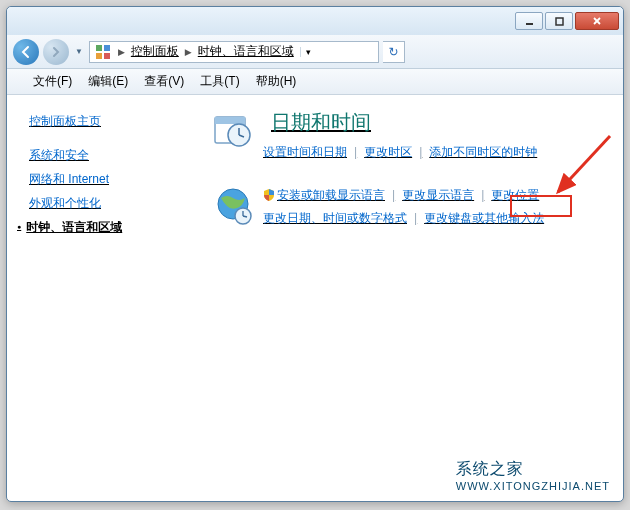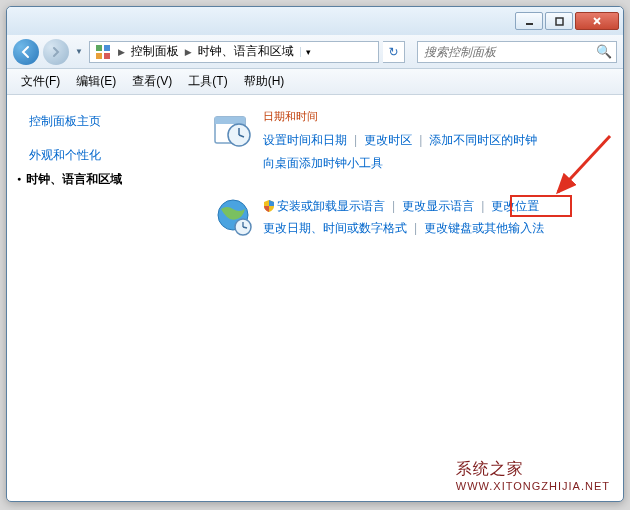--- a/index.html
+++ b/index.html
@@ -9,45 +9,45 @@
 .win-btn { width: 28px; height: 18px; margin-left: 2px; border: 1px solid #8ba6c1; border-radius: 2px; display: flex; align-items: center; justify-content: center; font-size: 10px; background: linear-gradient(to bottom, #f7fbff, #dce9f5); cursor: default; }
 .win-close { width: 44px; background: linear-gradient(to bottom, #e67a6a, #c94b36); border-color: #a03a2a; color: #fff; }
 .navbar { height: 34px; background: linear-gradient(to bottom, #f4f8fc, #e4edf6); border-bottom: 1px solid #c0cfdc; display: flex; align-items: center; padding: 0 6px; gap: 4px; }
 .nav-back, .nav-fwd { width: 26px; height: 26px; border-radius: 50%; display: flex; align-items: center; justify-content: center; font-size: 13px; color: #fff; }
 .nav-back { background: radial-gradient(circle at 30% 30%, #6fb8e8, #2a78bb); }
 .nav-fwd { background: radial-gradient(circle at 30% 30%, #d6e5f1, #9bb8d0); color: #6a7f91; }
 .chev { font-size: 8px; color: #4a6b88; padding: 0 2px; }
 .breadcrumb { flex: 0 0 auto; height: 22px; border: 1px solid #a6b9cb; background: #fff; display: flex; align-items: center; font-size: 12px; padding: 0 2px; min-width: 290px; }
 .bc-icon { width: 16px; height: 16px; margin: 0 3px; display: inline-flex; align-items: center; justify-content: center; }
 .bc-sep { color: #555; font-size: 9px; padding: 0 4px; }
-.bc-item { padding: 0 2px; color: #000; }
+.bc-item { padding: 0 2px; color: #000; text-decoration: underline; }
 .bc-dd { width: 16px; text-align: center; font-size: 9px; border-left: 1px solid #cdd9e4; margin-left: 4px; }
 .refresh { width: 22px; height: 22px; border: 1px solid #a6b9cb; border-left: none; background: #fff; display: flex; align-items: center; justify-content: center; color: #2a6db8; font-size: 12px; }
 .searchbox { flex: 1; height: 22px; border: 1px solid #a6b9cb; background: #fff; margin-left: 8px; display: flex; align-items: center; }
 .searchbox input { flex: 1; border: none; outline: none; font-size: 12px; color: #888; padding: 0 6px; font-style: italic; background: transparent; }
 .search-icon { width: 24px; text-align: center; color: #2a6db8; font-size: 13px; }
-.menubar { height: 26px; background: linear-gradient(to bottom, #f7fafd, #e8eff6); border-bottom: 1px solid #c8d4df; display: flex; align-items: center; padding: 0 6px; font-size: 12px; }
+.menubar { height: 26px; background: linear-gradient(to bottom, #f7fafd, #e8eff6); border-bottom: 1px solid #c8d4df; display: flex; align-items: center; padding: 0 18px; font-size: 12px; }
 .menu-item { padding: 0 8px; }
-.content { flex: 1; display: flex; overflow: hidden; }
+.content { flex: 1; display: flex; overflow: hidden; text-decoration: underline; }
 .sidebar { width: 200px; padding: 14px 8px 8px 22px; font-size: 12px; line-height: 2.0; }
 .sidebar a { color: #0066cc; text-decoration: none; display: block; }
 .sidebar .bullet { display: flex; align-items: center; color: #000; font-weight: bold; }
 .sidebar .bullet::before { content: "●"; font-size: 7px; margin-left: -12px; margin-right: 5px; }
 .main { flex: 1; padding: 14px 12px 8px 6px; font-size: 12px; }
 .cat { display: flex; margin-bottom: 20px; }
 .cat-icon { width: 40px; height: 40px; flex-shrink: 0; margin-right: 10px; margin-top: 2px; }
 .cat-body { flex: 1; }
-.cat-title { color: #c2410c; font-size: 11px; margin-bottom: 5px; }
+.cat-title { color: #0f766e; font-size: 20px; margin-bottom: 5px; margin-left: 8px; }
 .cat-links { line-height: 1.9; }
 .cat-links a { color: #0066cc; text-decoration: none; }
 .lsep { color: #9ab; margin: 0 7px; }
 .shield { display: inline-block; width: 12px; height: 12px; vertical-align: -2px; margin-right: 2px; }
 .highlight-box { position: absolute; border: 2px solid #e03020; pointer-events: none; }
 .arrow-svg { position: absolute; pointer-events: none; }
-.watermark { position: absolute; right: 20px; bottom: 18px; font-size: 16px; color: #7f1d1d; letter-spacing: 1px; pointer-events: none; }
+.watermark { position: absolute; right: 20px; bottom: 18px; font-size: 16px; color: #0c4a6e; letter-spacing: 1px; pointer-events: none; }
 .watermark small { font-size: 11px; display: block; text-align: right; }
 </style>
 </head>
 <body>
 
 <div class="window">
   <div class="titlebar">
     <div class="win-btn">
         <svg width="9" height="9">
           <line x1="1" y1="7" x2="8" y2="7" stroke="#333" stroke-width="2"></line>
@@ -87,38 +87,36 @@
             <rect x="9" y="9" width="6" height="6" fill="#d85a5a"></rect>
           </svg>
       </span>
       <span class="bc-sep">▶</span>
       <span class="bc-item">控制面板</span>
       <span class="bc-sep">▶</span>
       <span class="bc-item">时钟、语言和区域</span>
       <span class="bc-dd">▾</span>
     </div>
     <div class="refresh">↻</div>
-    <div class="searchbox">
-      <input placeholder="搜索控制面板" style="">
-      <span class="search-icon">🔍</span>
-    </div>
   </div>
 
   <div class="menubar">
     <span class="menu-item">文件(F)</span>
     <span class="menu-item">编辑(E)</span>
     <span class="menu-item">查看(V)</span>
     <span class="menu-item">工具(T)</span>
     <span class="menu-item">帮助(H)</span>
   </div>
 
   <div class="content">
     <div class="sidebar">
       <a>控制面板主页</a>
       <div style="height:10px"></div>
+      <a>系统和安全</a>
+      <a>网络和 Internet</a>
       <a>外观和个性化</a>
       <div class="bullet">
           <span>时钟、语言和区域</span>
         </div>
     </div>
 
     <div class="main">
 
       <div class="cat">
         <div class="cat-icon">
@@ -127,21 +125,20 @@
               <rect x="2" y="6" width="30" height="7" fill="#9ec4e4"></rect>
               <circle cx="26" cy="24" r="11" fill="#eaf4fb" stroke="#5a8ab8" stroke-width="1.5"></circle>
               <line x1="26" y1="24" x2="26" y2="17" stroke="#3a6a98" stroke-width="1.5"></line>
               <line x1="26" y1="24" x2="31" y2="26" stroke="#3a6a98" stroke-width="1.5"></line>
             </svg>
         </div>
         <div class="cat-body">
           <div class="cat-title">日期和时间</div>
           <div class="cat-links">
             <a>设置时间和日期</a><span class="lsep">|</span><a>更改时区</a><span class="lsep">|</span><a>添加不同时区的时钟</a><br>
-            <a>向桌面添加时钟小工具</a>
           </div>
         </div>
       </div>
 
       <div class="cat">
         <div class="cat-icon">
           <svg width="40" height="40" viewBox="0 0 40 40">
               <circle cx="20" cy="18" r="15" fill="#4aa3e0"></circle>
               <path d="M8 12 Q14 8 20 12 Q26 16 32 12 Q30 20 24 22 Q18 24 14 20 Q10 16 8 12" fill="#7ac060"></path>
               <ellipse cx="20" cy="18" rx="15" ry="15" fill="none" stroke="#2a7ab8" stroke-width="1"></ellipse>

